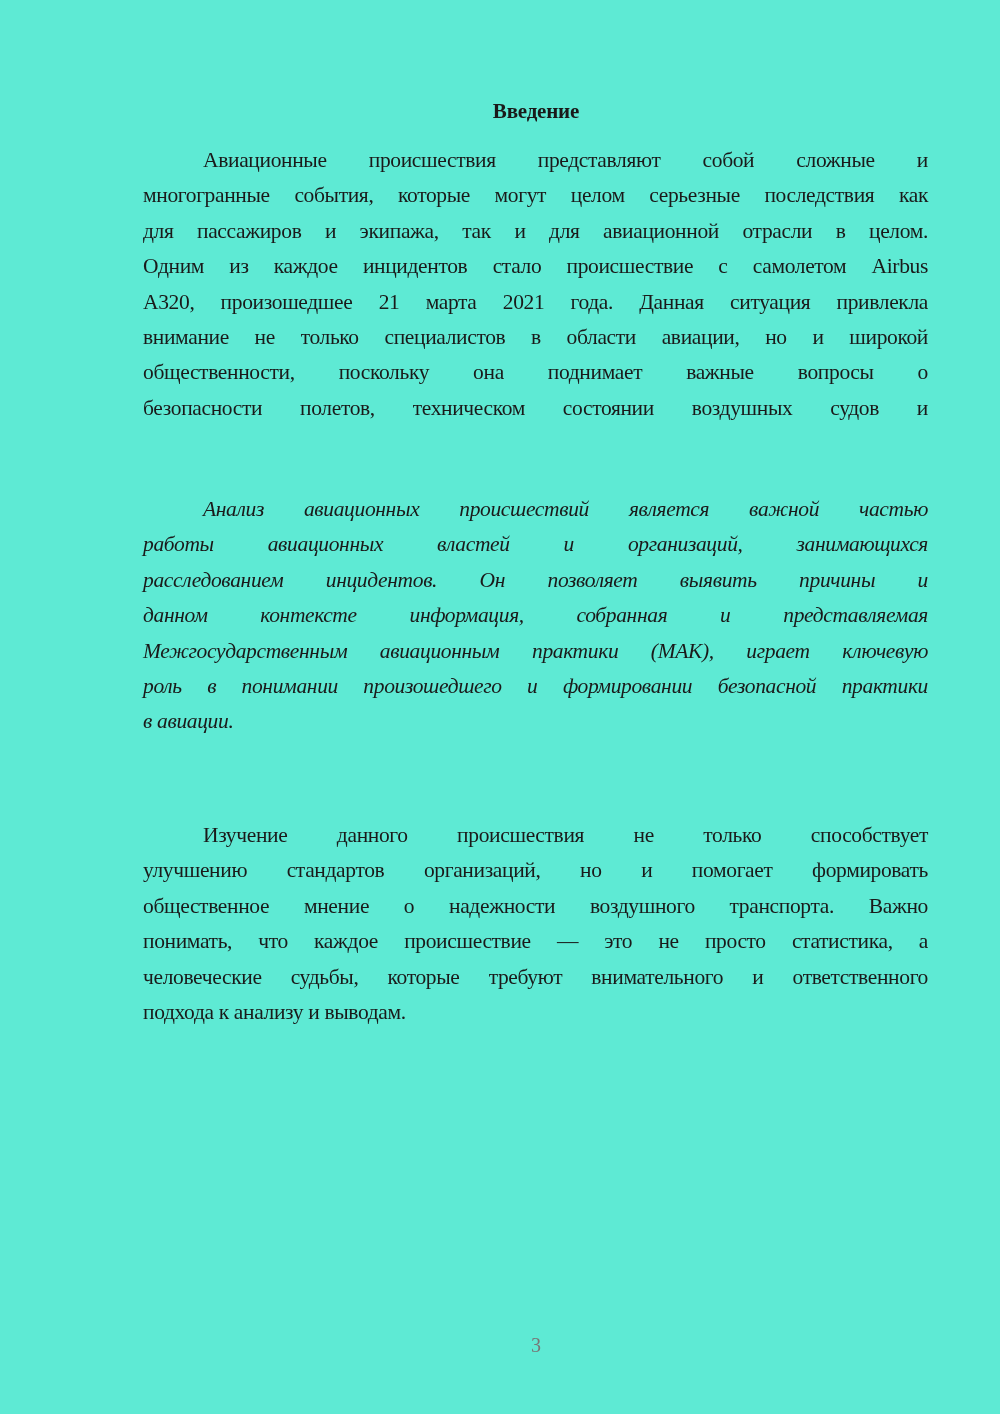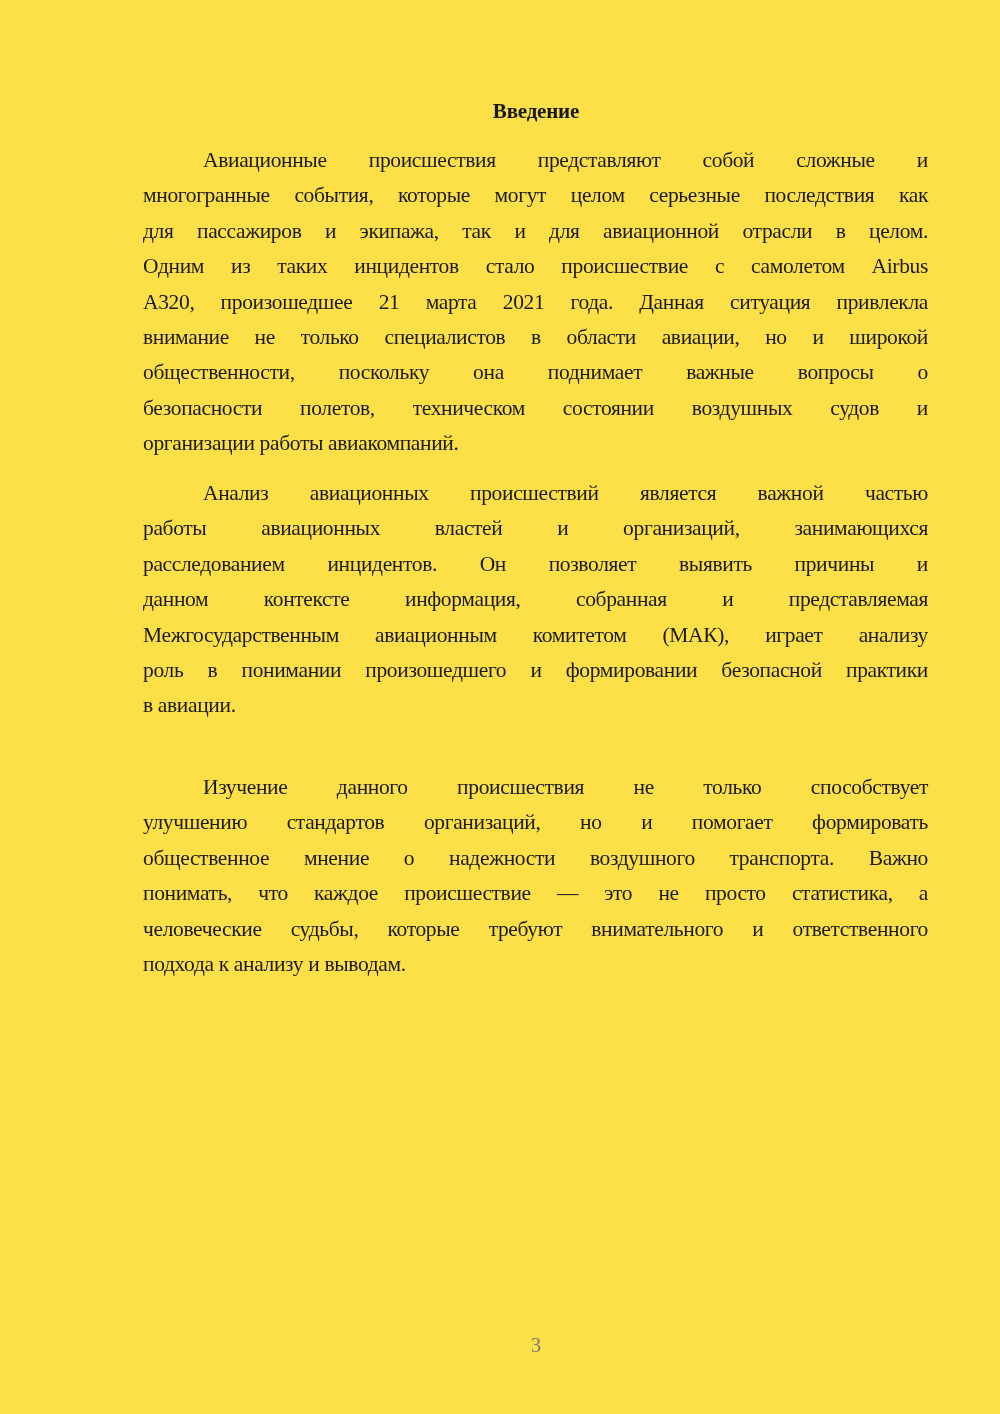--- a/index.html
+++ b/index.html
@@ -13,21 +13,21 @@
       position: relative;
       overflow: hidden;
       font-family: "Liberation Serif", "DejaVu Serif", serif;
       color: #1a1a1a;
     }
     .page {
       position: absolute;
       left: 0; top: 0;
       width: 1000px;
       height: 1414px;
-      background: #fde047;
+      background: #5eead4;
     }
     .heading {
       position: absolute;
       top: 97px;
       left: 0;
       width: 1072px;
       text-align: center;
       font-weight: bold;
       font-size: 21px;
       line-height: 28px;
@@ -49,22 +49,22 @@
       text-align-last: justify;
       overflow: visible;
     }
     .line.last {
       text-align-last: left;
     }
     .line.indent {
       padding-left: 60px;
     }
     #p1 { top: 143px; }
-    #p2 { top: 476px; }
-    #p3 { top: 770px; }
+    #p2 { top: 492px; font-style: italic; }
+    #p3 { top: 818px; }
     .page-number {
       position: absolute;
       top: 1334px;
       left: 0;
       width: 1072px;
       text-align: center;
       font-family: "Liberation Serif", serif;
       font-size: 20px;
       color: #777;
     }
@@ -73,34 +73,33 @@
 <body>
 
 <div class="page">
 
   <div class="heading">Введение</div>
 
   <div class="body-text" id="p1">
     <span class="line indent">Авиационные происшествия представляют собой сложные и</span>
     <span class="line">многогранные события, которые могут целом серьезные последствия как</span>
     <span class="line">для пассажиров и экипажа, так и для авиационной отрасли в целом.</span>
-    <span class="line">Одним из таких инцидентов стало происшествие с самолетом Airbus</span>
+    <span class="line">Одним из каждое инцидентов стало происшествие с самолетом Airbus</span>
     <span class="line">А320, произошедшее 21 марта 2021 года. Данная ситуация привлекла</span>
     <span class="line">внимание не только специалистов в области авиации, но и широкой</span>
     <span class="line">общественности, поскольку она поднимает важные вопросы о</span>
     <span class="line">безопасности полетов, техническом состоянии воздушных судов и</span>
-    <span class="line last">организации работы авиакомпаний.</span>
   </div>
 
   <div class="body-text" id="p2">
     <span class="line indent">Анализ авиационных происшествий является важной частью</span>
     <span class="line">работы авиационных властей и организаций, занимающихся</span>
     <span class="line">расследованием инцидентов. Он позволяет выявить причины и</span>
     <span class="line">данном контексте информация, собранная и представляемая</span>
-    <span class="line">Межгосударственным авиационным комитетом (МАК), играет анализу</span>
+    <span class="line">Межгосударственным авиационным практики (МАК), играет ключевую</span>
     <span class="line">роль в понимании произошедшего и формировании безопасной практики</span>
     <span class="line last">в авиации.</span>
   </div>
 
   <div class="body-text" id="p3">
     <span class="line indent">Изучение данного происшествия не только способствует</span>
     <span class="line">улучшению стандартов организаций, но и помогает формировать</span>
     <span class="line">общественное мнение о надежности воздушного транспорта. Важно</span>
     <span class="line">понимать, что каждое происшествие — это не просто статистика, а</span>
     <span class="line">человеческие судьбы, которые требуют внимательного и ответственного</span>

